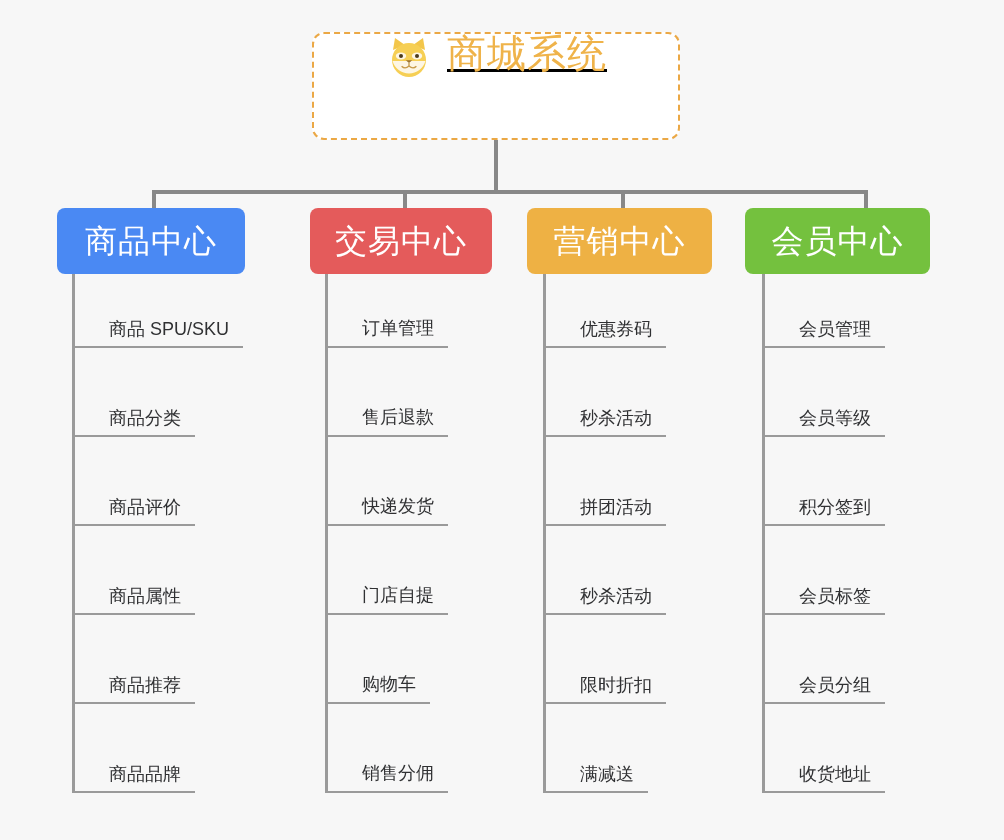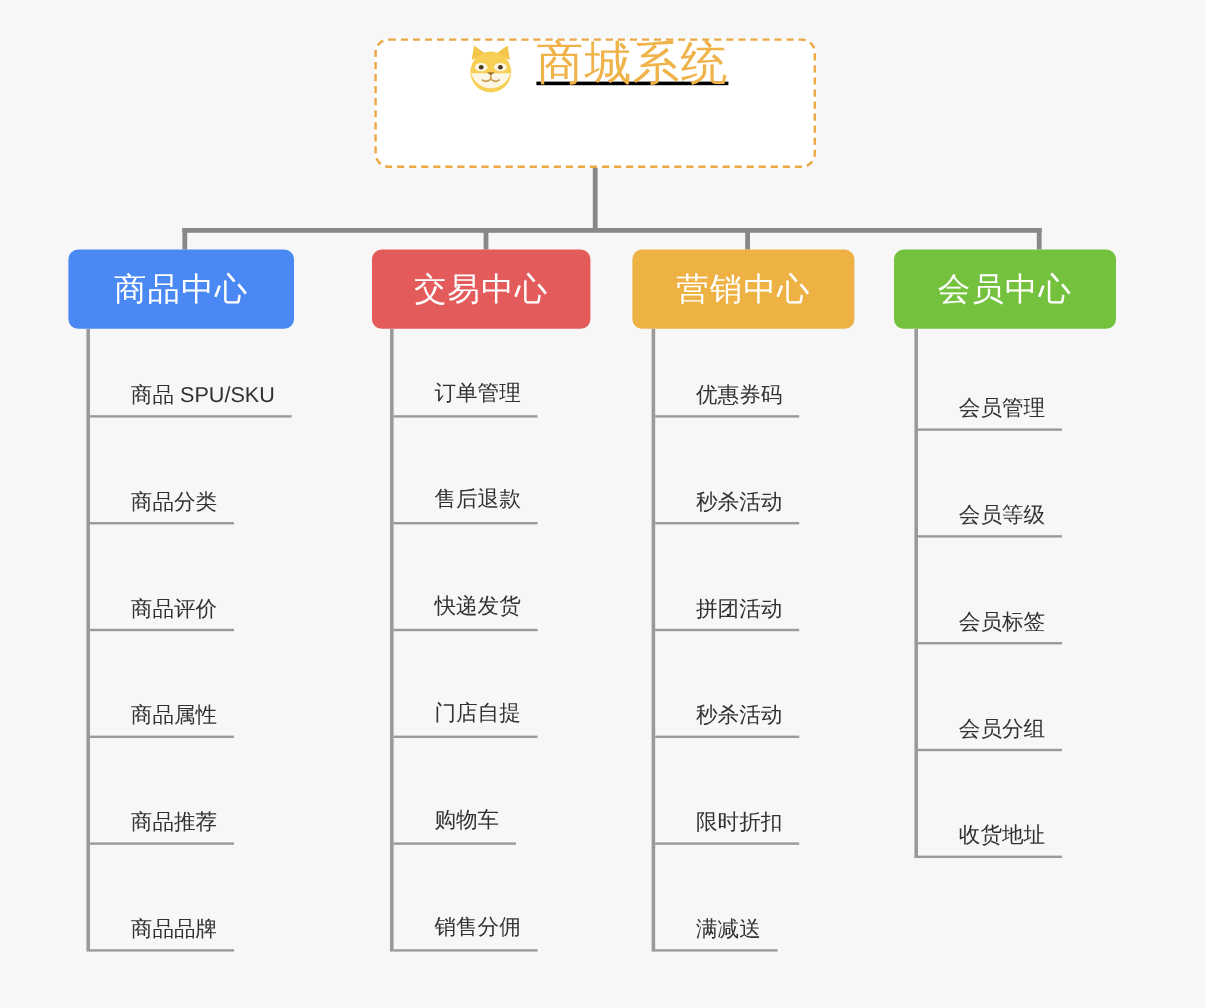--- a/index.html
+++ b/index.html
@@ -66,21 +66,21 @@
   .branch {
     position: absolute;
     height: 66px;
     border-radius: 8px;
     display: flex;
     align-items: center;
     justify-content: center;
     box-sizing: border-box;
   }
   .branch-label {
-    font-size: 27px;
+    font-size: 32px;
     line-height: 1;
     color: #ffffff;
     letter-spacing: 1px;
     white-space: nowrap;
   }
 
   
   .leaf-col {
     position: absolute;
     border-left: 3px solid #9a9a9a;
@@ -213,27 +213,30 @@
       </div>
     <div class="leaf-item">
         <span class="leaf-text">限时折扣</span>
       </div>
     <div class="leaf-item">
         <span class="leaf-text">满减送</span>
       </div>
   </div>
 
   <div class="leaf-col" style="left:762px; top:274px;">
-    <div class="leaf-item" style="height:85px;">
+    <div class="leaf-item" style="height:74px;">
         <span class="leaf-text">会员管理</span>
       </div>
     <div class="leaf-item">
         <span class="leaf-text">会员等级</span>
       </div>
     <div class="leaf-item">
+        <span class="leaf-text">积分签到</span>
+      </div>
+    <div class="leaf-item">
         <span class="leaf-text">会员标签</span>
       </div>
     <div class="leaf-item">
         <span class="leaf-text">会员分组</span>
       </div>
     <div class="leaf-item">
         <span class="leaf-text">收货地址</span>
       </div>
   </div>
 

